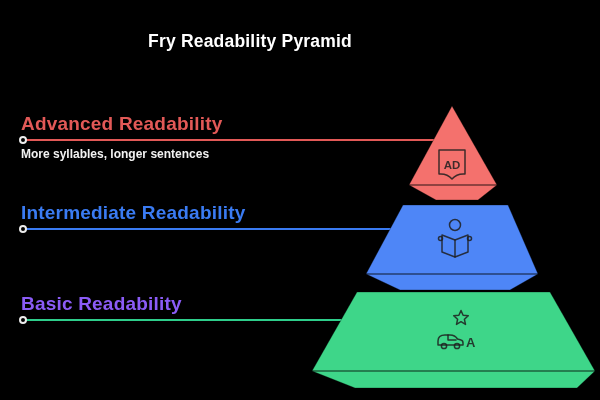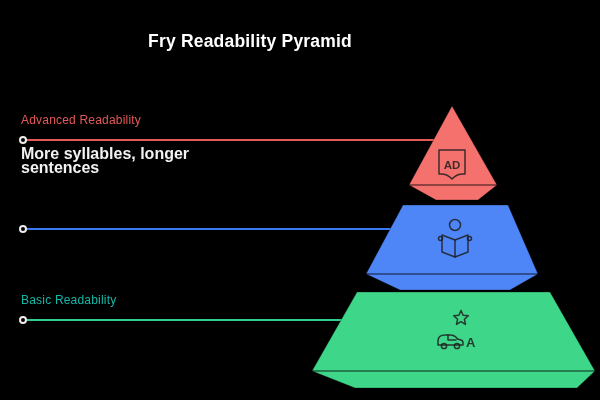--- a/index.html
+++ b/index.html
@@ -10,31 +10,31 @@
   }
   .title{
     position:absolute;top:21px;left:0;width:480px;margin:10px;
     text-align:center;font-size:17.5px;font-weight:700;letter-spacing:.2px;
     color:#fff;
   }
   .pyramid-svg{position:absolute;left:0;top:0;}
   .label-group{position:absolute;left:0;}
   .lvl-heading{
     position:absolute;left:21px;top:0;white-space:nowrap;
-    font-size:12px;font-weight:400;letter-spacing:.2px;
+    font-size:19px;font-weight:700;letter-spacing:.2px;
   }
   .connector{position:absolute;left:21px;top:26px;height:1.5px;}
   .dot{
     position:absolute;left:-2px;top:-3px;width:8px;height:8px;
     border-radius:50%;border:2px solid #ececec;background:#000;
     box-sizing:border-box;
   }
   .lvl-desc{
     position:absolute;left:21px;top:34px;width:198px;
-    font-size:16px;font-weight:600;line-height:14px;color:#f2f2f2;
+    font-size:12px;font-weight:600;line-height:14px;color:#f2f2f2;
   }
   .g1{top:113px;width:435px;height:60px;}
   .g1 .connector{width:414px;}
   .g2{top:202px;width:391px;height:75px;}
   .g2 .connector{width:370px;}
   .g3{top:293px;width:342px;height:60px;}
   .g3 .connector{width:321px;}
   .icon-stroke{stroke:#1f1f1f;stroke-width:1.5;fill:none;stroke-linejoin:round;stroke-linecap:round;opacity:.85;}
   .icon-text{font-family:"Liberation Sans",sans-serif;font-weight:700;fill:#1f1f1f;opacity:.85;}
   .base-edge{stroke:rgba(0,0,0,.55);stroke-width:1.6;}
@@ -48,27 +48,28 @@
 
   <div class="label-group g1">
     <div class="lvl-heading" style="color: rgb(226, 89, 87);">Advanced Readability</div>
     <div class="connector" style="background: rgb(226, 89, 87);">
       <span class="dot"></span>
     </div>
     <div class="lvl-desc">More syllables, longer sentences</div>
   </div>
 
   <div class="label-group g2">
+    <div class="lvl-heading" style="color: rgb(58, 123, 242);">Intermediate Readability</div>
     <div class="connector" style="background: rgb(58, 123, 242);">
       <span class="dot"></span>
     </div>
   </div>
 
   <div class="label-group g3">
-    <div class="lvl-heading" style="color: #14b8a6;">Basic Readability</div>
+    <div class="lvl-heading" style="color: #8b5cf6;">Basic Readability</div>
     <div class="connector" style="background: rgb(46, 206, 139);">
       <span class="dot"></span>
     </div>
   </div>
 
   <svg class="pyramid-svg" width="600" height="400" viewBox="0 0 600 400">
 
     <g>
       <path d="M452,106 L497,185 L478,200 L436,200 L409,185 Z" stroke="rgba(0,0,0,0.3)" stroke-width="1" fill="#f4716d"></path>
       <line class="base-edge" x1="409" y1="185" x2="497" y2="185"></line>

